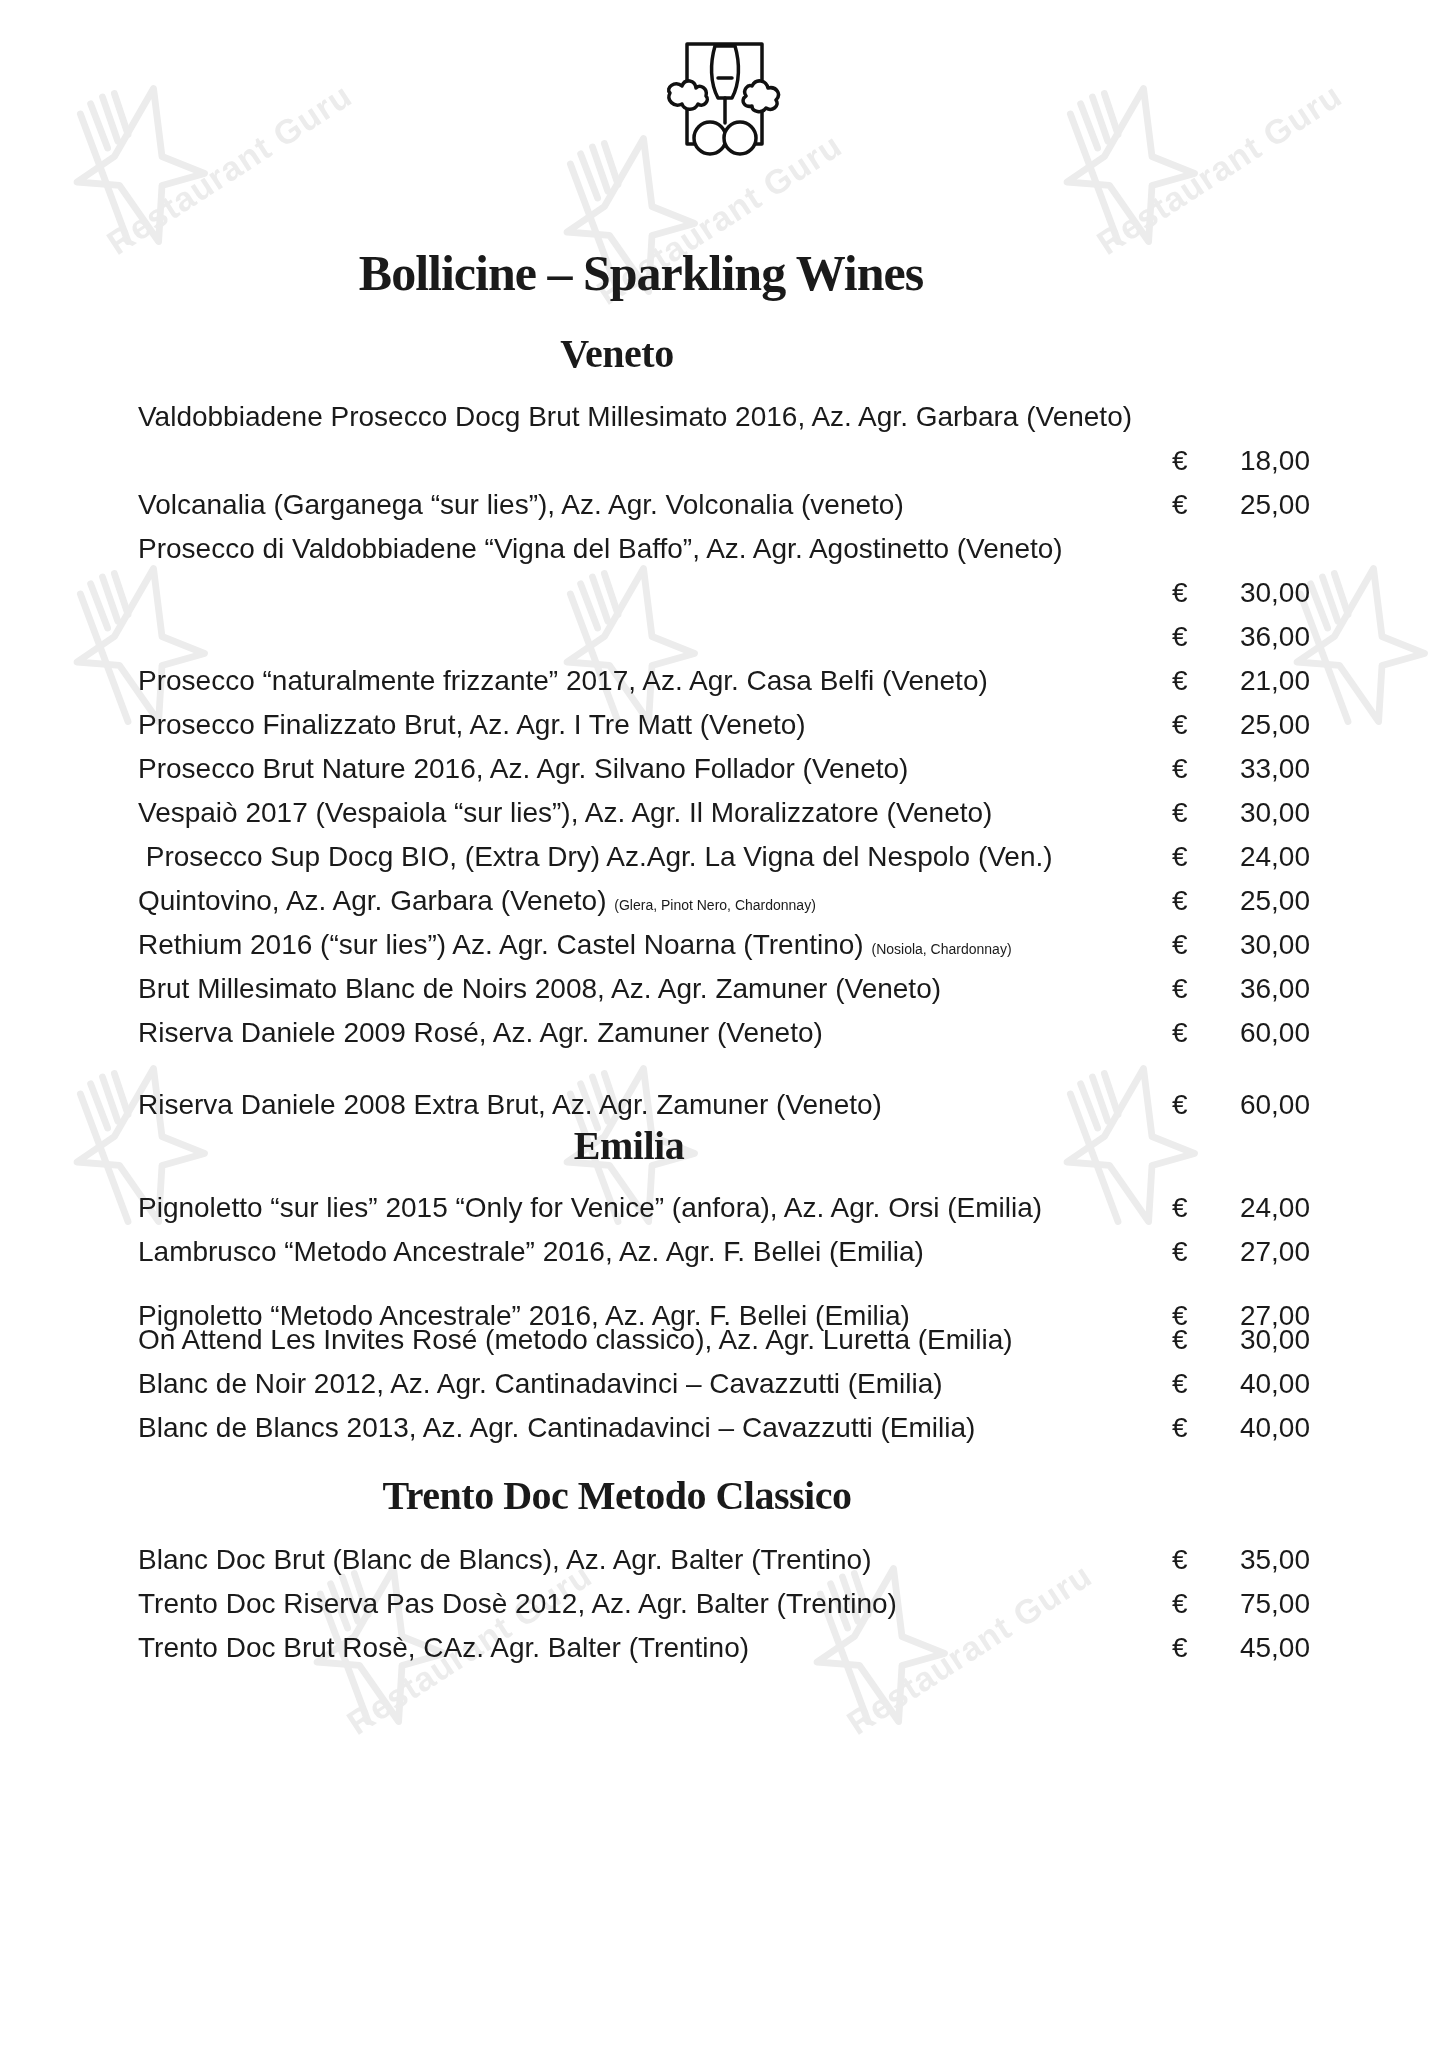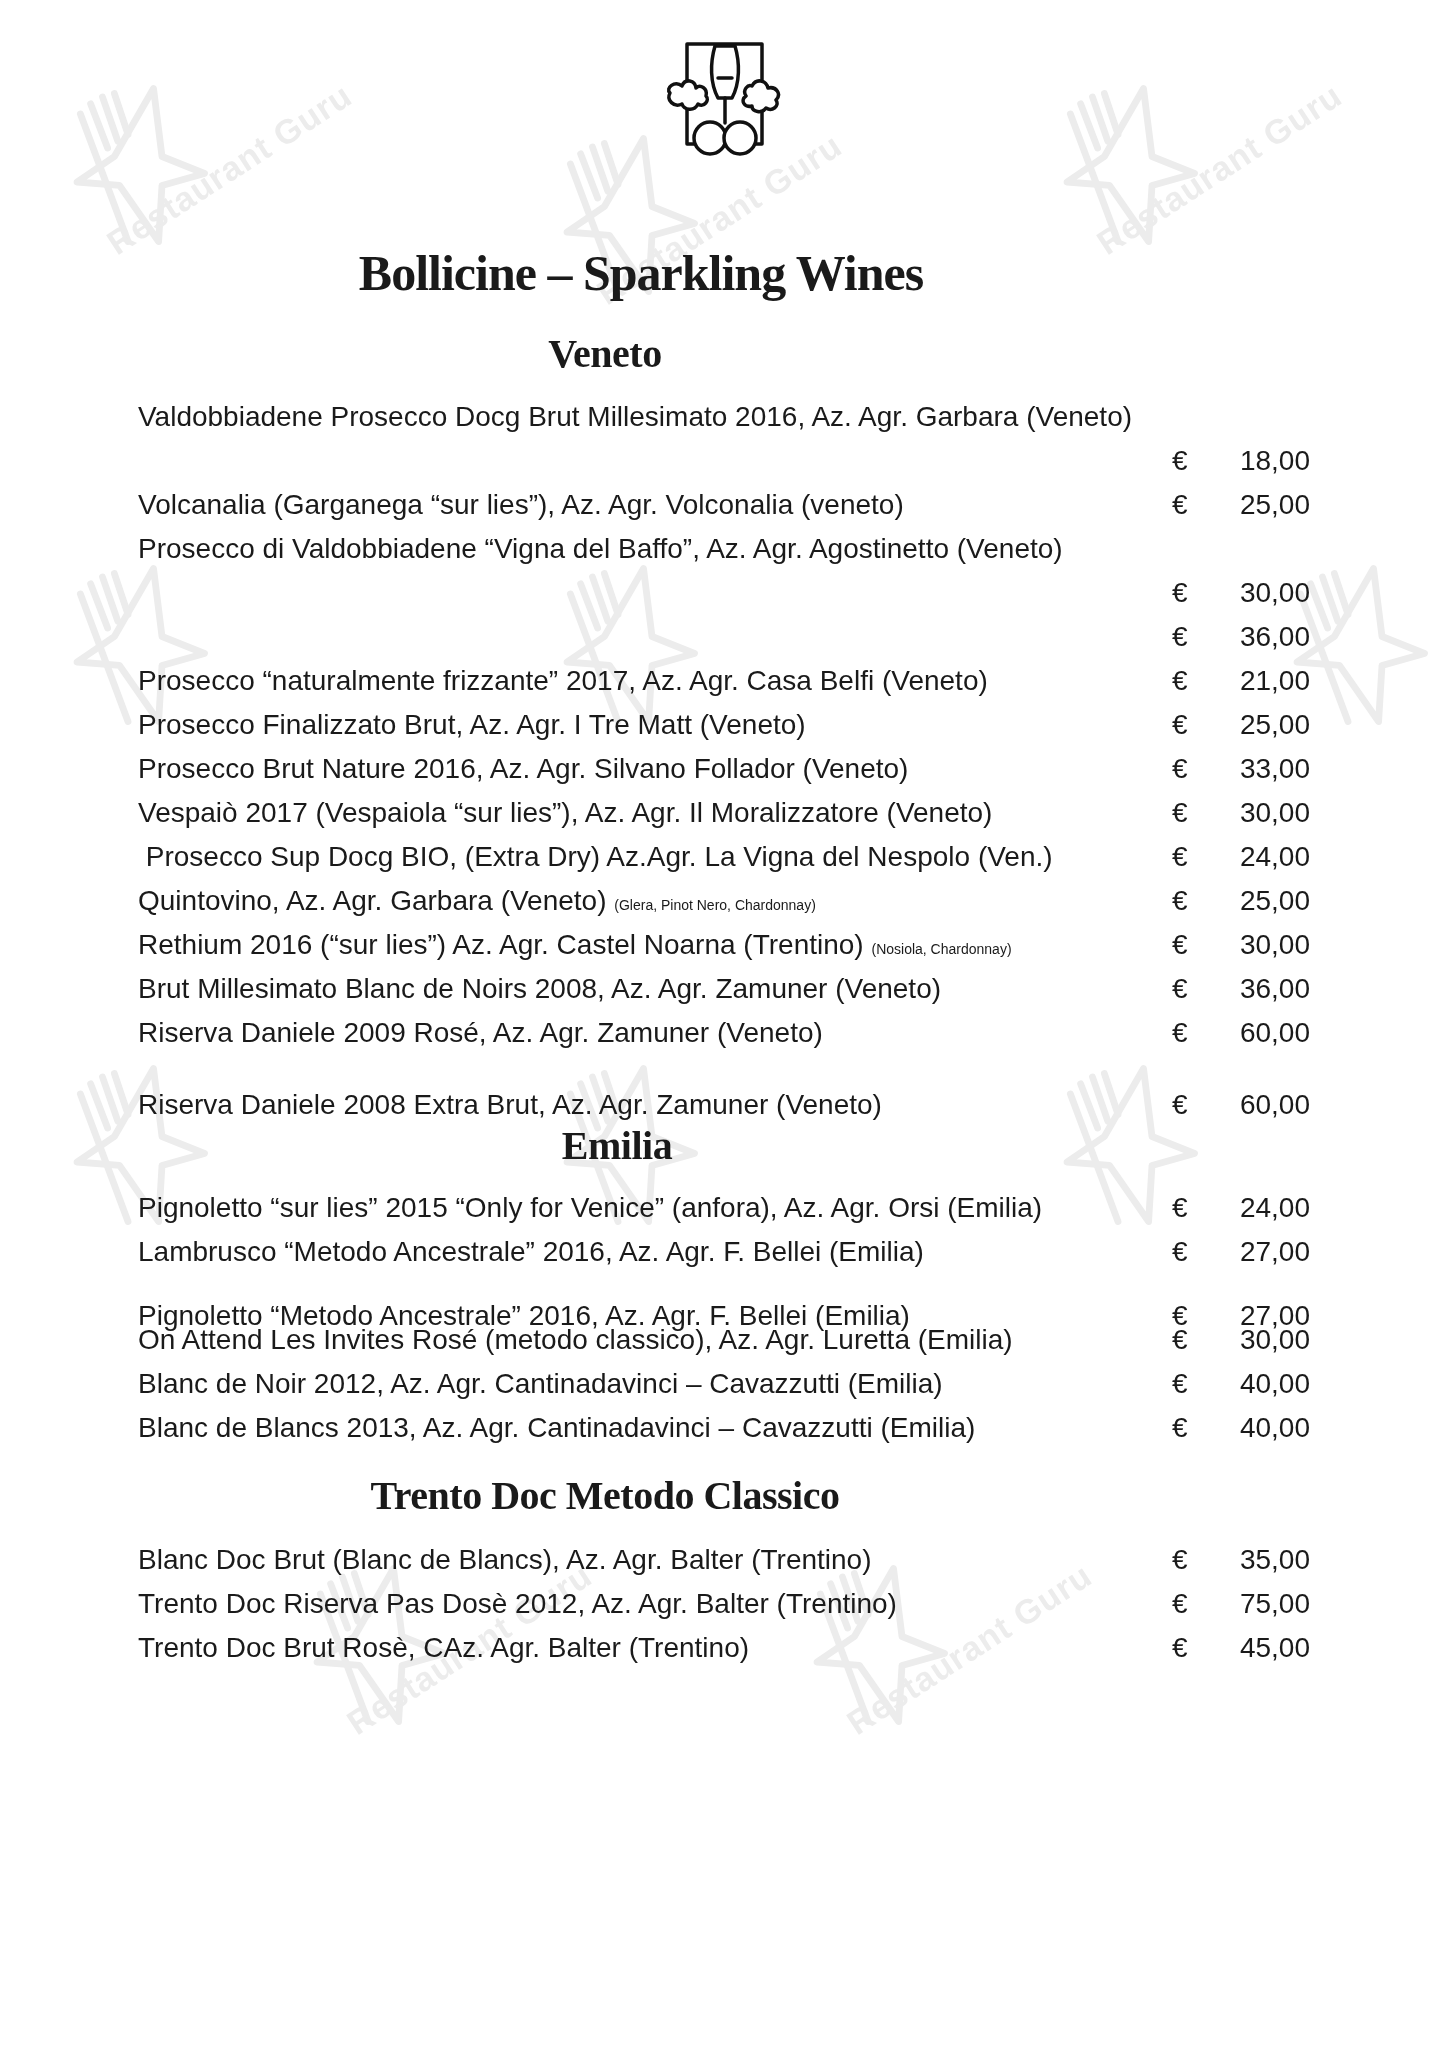--- a/index.html
+++ b/index.html
@@ -13,21 +13,21 @@
     position:absolute; left:60px; top:150px; font-family:"Liberation Sans", sans-serif;
     font-weight:bold; font-size:34px; color:#ececec; transform:rotate(-33deg); transform-origin:left top;
     white-space:nowrap; letter-spacing:1px;
   }
   .logo { position:absolute; left:660px; top:38px; width:130px; height:120px; }
   .title {
     position:absolute; top:210px; left:0; width:1282px; text-align:center;
     font-family:"Liberation Serif", "DejaVu Serif", serif; font-weight:bold; font-size:50px; letter-spacing:-1px;
   }
   .section-heading {
-    position:absolute; left:0; width:1210px; text-align:center;
+    position:absolute; left:12px; width:1210px; text-align:center;
     font-family:"Liberation Serif", "DejaVu Serif", serif; font-weight:bold; font-size:40px; letter-spacing:-0.5px;
   }
   .row { position:absolute; left:138px; width:1172px; height:44px; font-size:28px; line-height:44px; white-space:nowrap; }
   .row .name { position:absolute; left:0; top:0; }
   .row .name small { font-size:14px; }
   .row .cur { position:absolute; left:1034px; top:0; }
   .row .price { position:absolute; right:0; top:0; text-align:right; }
 </style>
 </head>
 <body>

